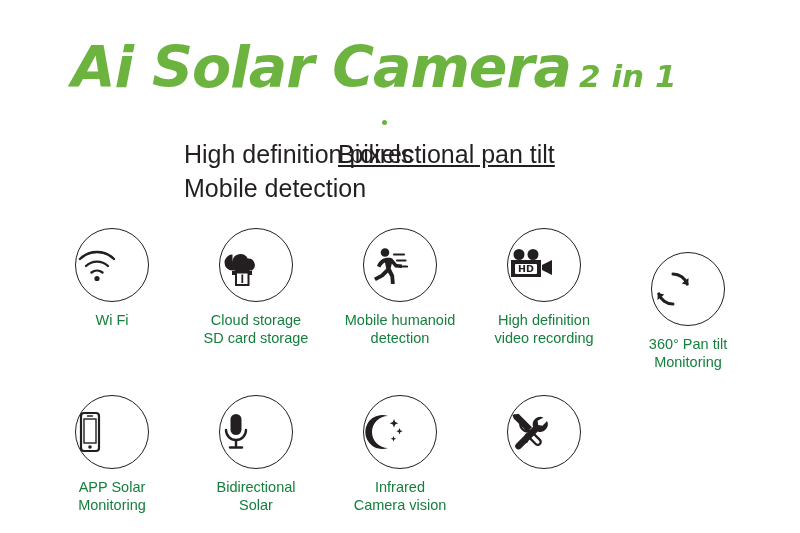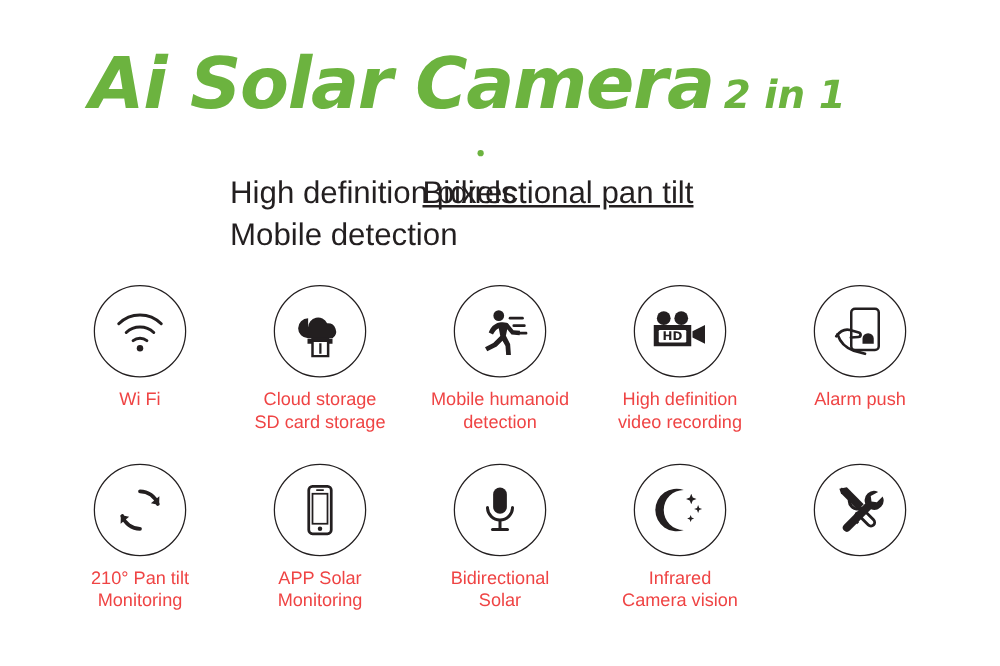--- a/index.html
+++ b/index.html
@@ -100,27 +100,27 @@
     flex-direction: column;
     align-items: center;
   }
   .circle {
     width: 74px;
     height: 74px;
     border-radius: 50%;
     border: 1.6px solid #231f20;
     display: flex;
     align-items: center;
-    justify-content: center;
+    justify-content: flex-start;
     box-sizing: border-box;
   }
   .caption {
     margin-top: 9px;
     font-size: 14.5px;
-    color: #ef4444;
+    color: #15803d;
     text-align: center;
     line-height: 1.25;
     font-family: "Liberation Sans", sans-serif;
     white-space: pre-line;
   }
   svg { display: block; }
 </style>
 </head>
 <body>
 
@@ -204,46 +204,33 @@
             <path d="M34 17 l10 -5 v15 l-10 -5 z" fill="#231f20"></path>
             <rect x="7" y="16" width="22" height="10" rx="1" fill="#ffffff"></rect>
             <text x="18" y="24.4" font-family="DejaVu Sans, sans-serif" font-size="9.5" font-weight="bold" fill="#231f20" text-anchor="middle">HD</text>
           </svg>
         </span>
       </div>
       <div class="caption">High definition
 video recording</div>
     </div>
 
-    <div class="cell">
-      <div class="circle">
-        <span>
-          <svg width="44" height="40" viewBox="0 0 44 40">
-            <path d="M18 2 h16 a3 3 0 0 1 3 3 v27 a3 3 0 0 1 -3 3 h-16 a3 3 0 0 1 -3 -3 v-27 a3 3 0 0 1 3 -3 z" fill="none" stroke="#231f20" stroke-width="2"></path>
-            <path d="M24 26 a4.5 4.5 0 0 1 9 0 v4 h-9 z" fill="#231f20"></path>
-            <path d="M3 24 c3 -4 7 -6 11 -5 l7 2 c2 0.6 2 3.4 -0.3 3.6 l-6 0.4" fill="none" stroke="#231f20" stroke-width="2.2" stroke-linecap="round"></path>
-            <path d="M4 22.5 c2 6 7 11 13 13 l9 2.5" fill="none" stroke="#231f20" stroke-width="2.2" stroke-linecap="round"></path>
-          </svg>
-        </span>
-      </div>
-      <div class="caption">Alarm push</div>
-    </div>
 
     <div class="cell row2-cell" style="margin-top:24px">
       <div class="circle">
         <span>
           <svg width="42" height="42" viewBox="0 0 42 42">
             <path d="M21 6 a15 15 0 0 1 14.2 10.2" fill="none" stroke="#231f20" stroke-width="3" stroke-linecap="round"></path>
             <path d="M36.5 10 l-0.2 7 -6.6 -1.4 z" fill="#231f20"></path>
             <path d="M21 36 a15 15 0 0 1 -14.2 -10.2" fill="none" stroke="#231f20" stroke-width="3" stroke-linecap="round"></path>
             <path d="M5.5 32 l0.2 -7 6.6 1.4 z" fill="#231f20"></path>
           </svg>
         </span>
       </div>
-      <div class="caption">210° Pan tilt
+      <div class="caption">360° Pan tilt
 Monitoring</div>
     </div>
 
     <div class="cell" style="margin-top:24px">
       <div class="circle">
         <span>
           <svg width="28" height="42" viewBox="0 0 28 42">
             <rect x="5" y="2" width="18" height="38" rx="3" fill="none" stroke="#231f20" stroke-width="2.2"></rect>
             <rect x="8" y="8" width="12" height="24" fill="none" stroke="#231f20" stroke-width="1.4"></rect>
             <line x1="11.5" y1="5" x2="16.5" y2="5" stroke="#231f20" stroke-width="1.4" stroke-linecap="round"></line>

